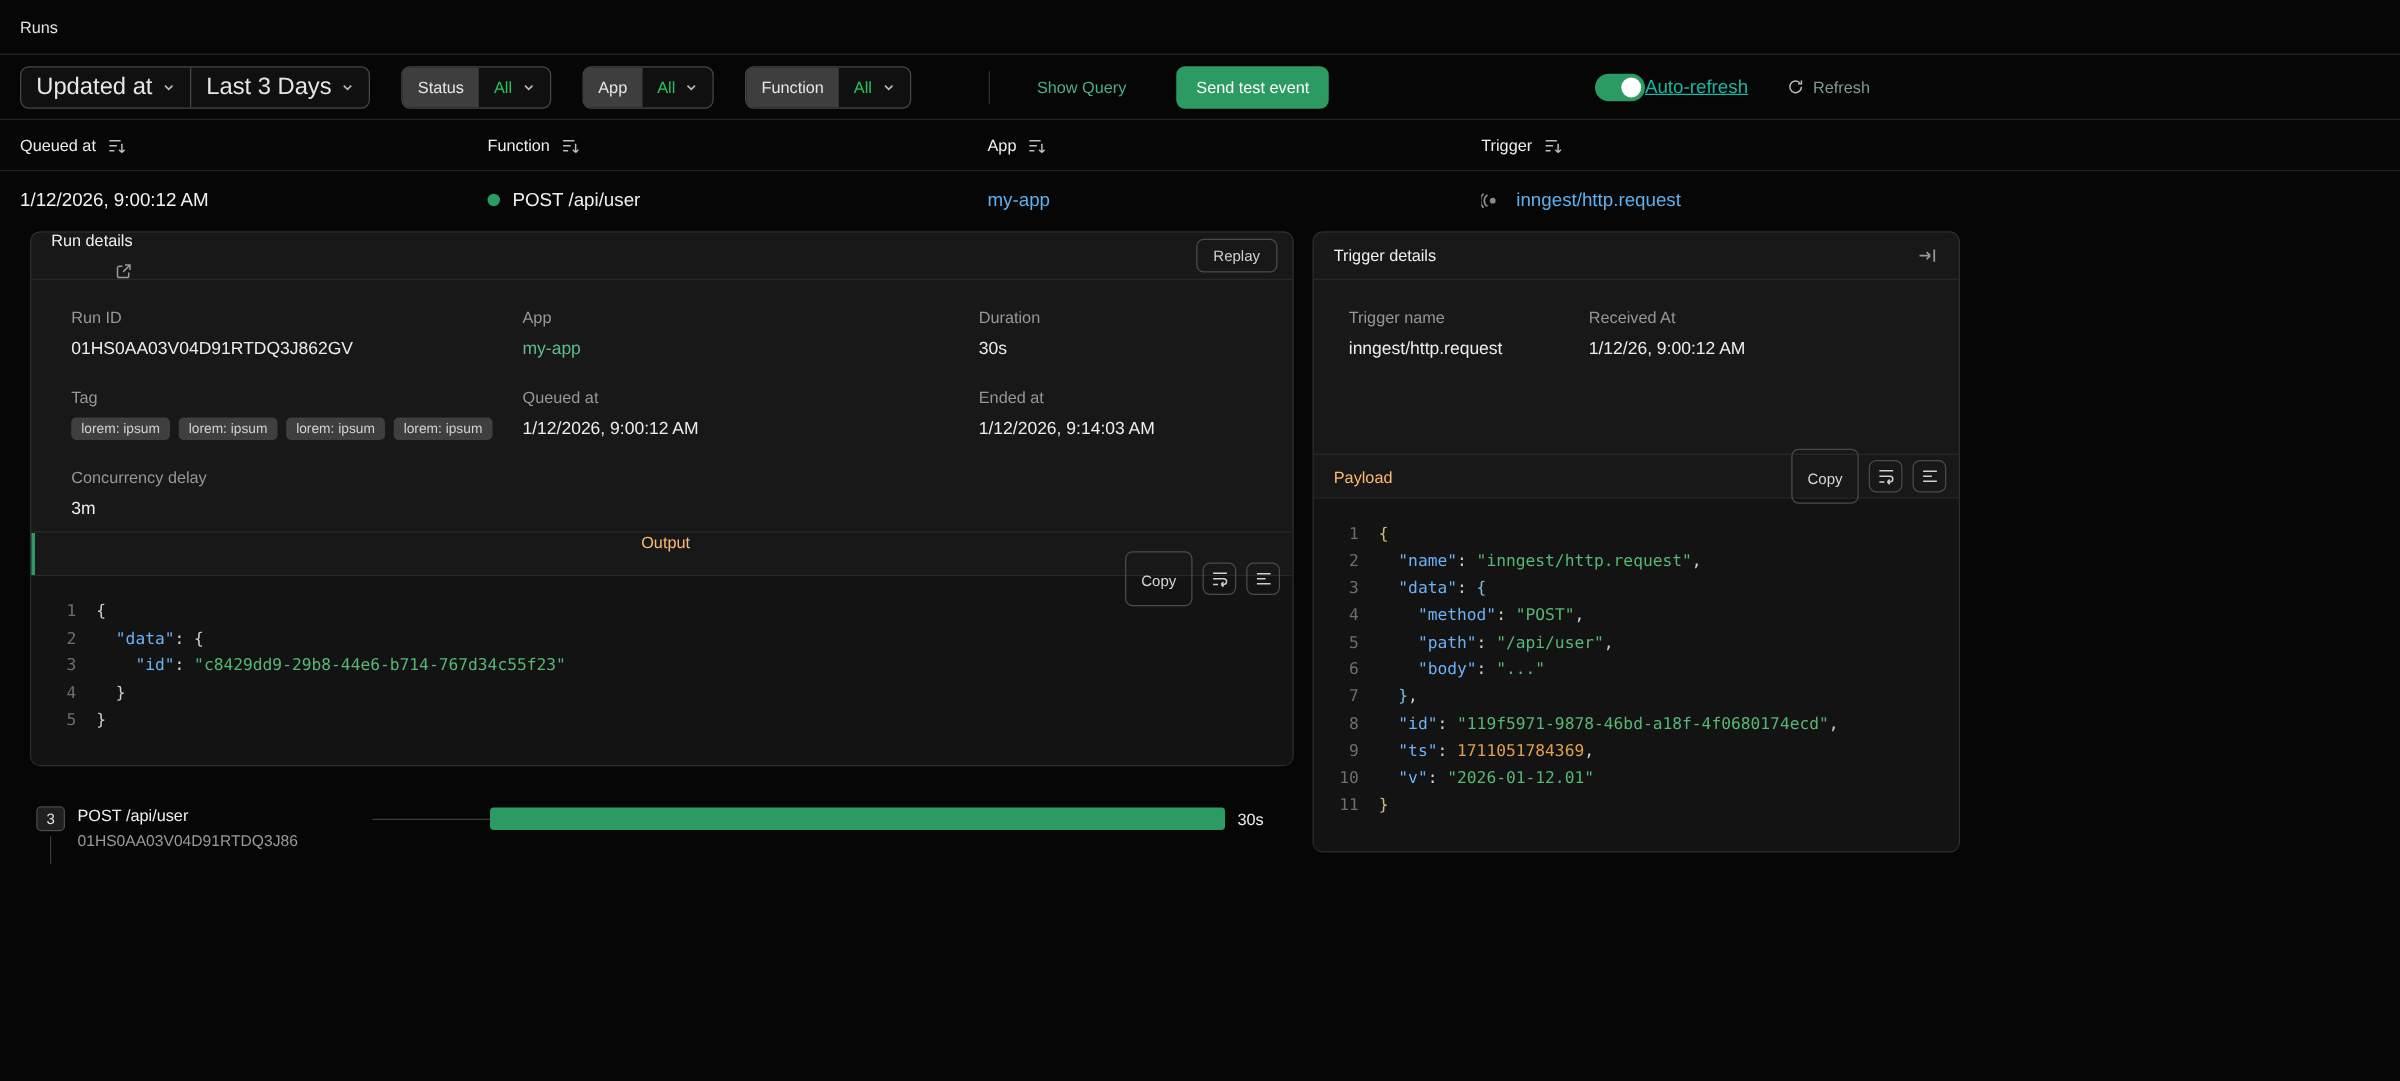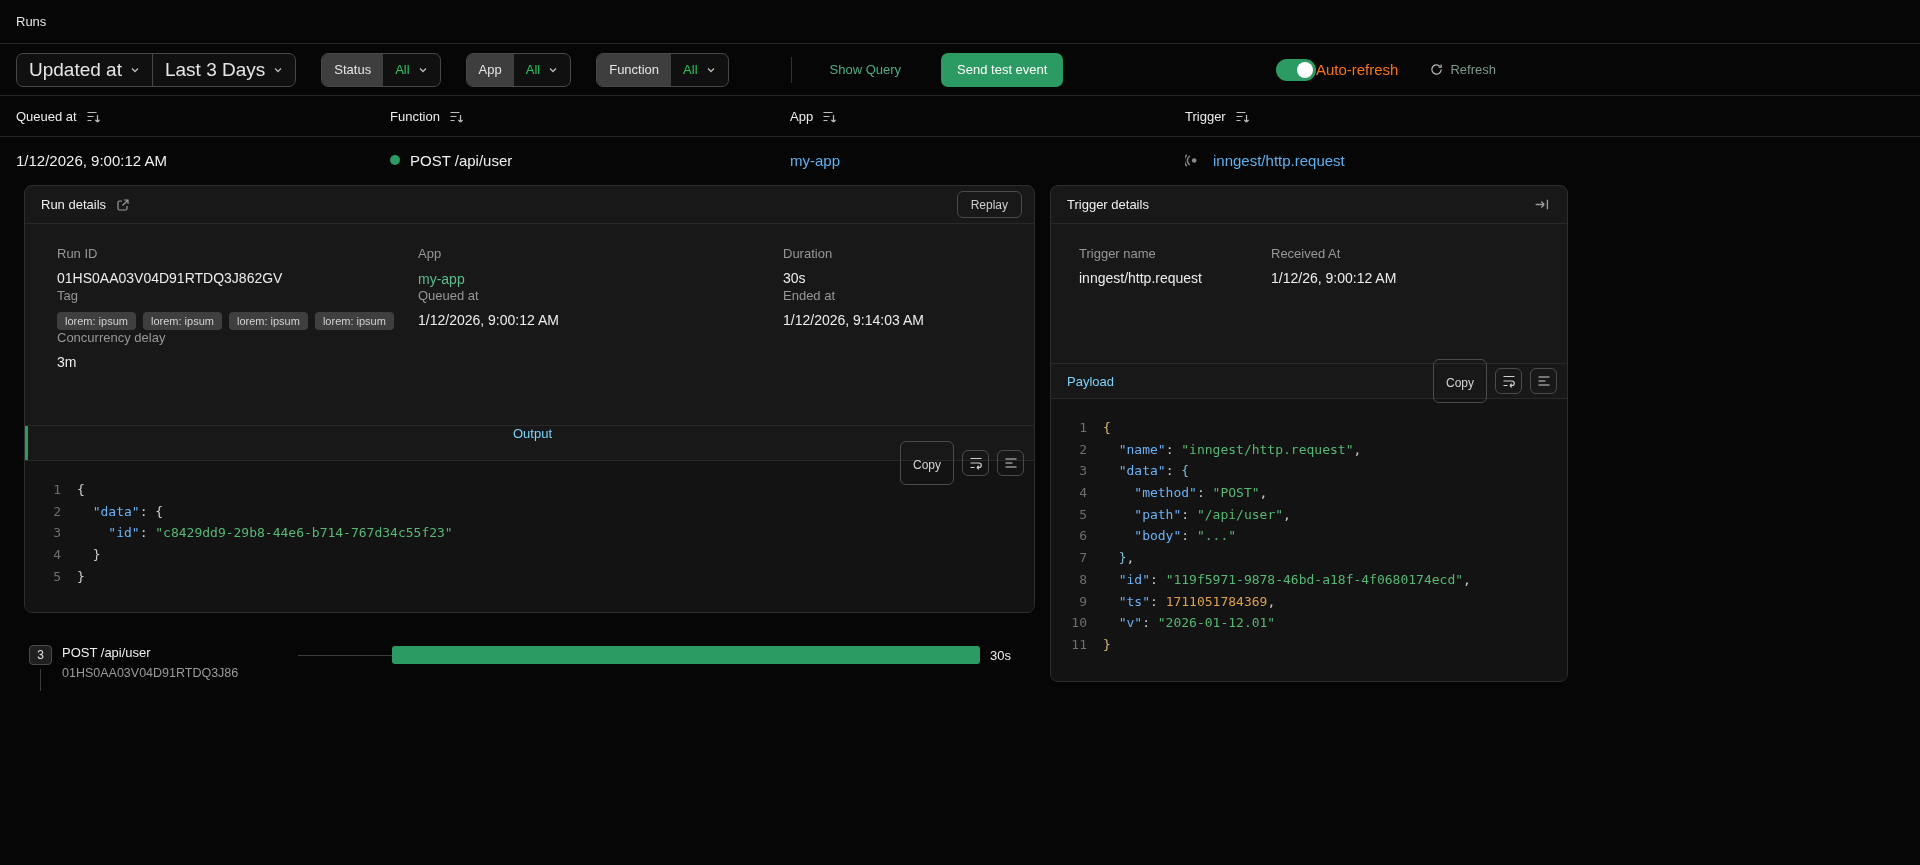--- a/index.html
+++ b/index.html
@@ -25,56 +25,56 @@
   .fseg + .fseg { border-left:1px solid #474747; }
   .chip-label { display:flex; align-items:center; padding:0 12px; background:#3e3e3e; color:#e6e6e6; font-size:13px; }
   .chip-value { display:flex; align-items:center; gap:8px; padding:0 12px; color:#22c55e; font-size:13px; background:transparent; border:none; font-family:inherit; cursor:pointer; }
   .chev { color:#b9b9b9; display:inline-flex; }
   .vdiv { width:1px; height:26px; background:#333; margin:0 38px 0 62px; }
   .show-query { background:none; border:none; color:#4cae81; font-size:13px; font-family:inherit; cursor:pointer; }
   .send-test { margin-left:40px; height:34px; padding:0 16px; background:#2c9b63; color:#fff; border:none; border-radius:7px; font-size:13px; font-family:inherit; cursor:pointer; }
   .right-group { margin-left:auto; display:flex; align-items:center; }
   .toggle { width:40px; height:22px; border-radius:11px; background:#2c9b63; position:relative; cursor:pointer; }
   .toggle .knob { position:absolute; top:3px; right:3px; width:16px; height:16px; border-radius:50%; background:#fff; }
-  .auto-refresh-label { font-size:15px; color:#f97316; margin-left:0; }
+  .auto-refresh-label { font-size:15px; color:#14b8a6; margin-left:0;text-decoration:underline; }
   .refresh-btn { display:flex; align-items:center; gap:7px; margin-left:32px; background:none; border:none; color:#7e9a8b; font-size:13px; font-family:inherit; cursor:pointer; }
 
   
   .thead, .trow { display:grid; grid-template-columns:374px 400px 395px 1fr; align-items:center; padding:0 16px; }
   .thead { height:41px; border-bottom:1px solid #232323; }
   .th { display:flex; align-items:center; gap:9px; font-size:13px; color:#ededed; cursor:pointer; }
   .sort-ic { color:#bdbdbd; display:inline-flex; }
   .trow { height:46px; cursor:pointer; }
   .cell { font-size:15px; color:#f0f0f0; display:flex; align-items:center; }
   .dot { width:10px; height:10px; border-radius:50%; background:#2c9b63; margin-right:10px; flex:0 0 auto; }
   .link-blue { color:#5eb0ef; }
   .trigger-cell { gap:9px; color:#8a8a8a; }
 
   
   .details { display:flex; gap:15px; padding:2px 0 0 24px; align-items:flex-start; }
   .left-col { width:1011px; }
   .right-col { width:518px; }
   .panel { border:1px solid #2e2e2e; border-radius:8px; background:#181818; overflow:hidden; }
   .panel-header { height:38px; display:flex; align-items:center; justify-content:space-between; padding:0 12px 0 16px; border-bottom:1px solid #282828; }
-  .ph-left { display:flex; align-items:flex-end; gap:10px; }
+  .ph-left { display:flex; align-items:flex-end; gap:10px;flex-direction:column; }
   .panel-title { font-size:13px; color:#f0f0f0; }
   .icon-muted { color:#9a9a9a; display:inline-flex; }
   .replay-btn { height:27px; padding:0 13px; border:1px solid #4b4b4b; border-radius:6px; background:transparent; color:#cfcfcf; font-size:12px; font-family:inherit; cursor:pointer; }
 
   .run-body { height:201px; padding:22px 16px 0 32px; overflow:hidden; }
-  .fields-grid { display:grid; grid-template-columns:361px 365px 1fr; }
+  .fields-grid { display:grid; grid-template-columns:361px 365px 1fr; row-gap:22px; }
   .flabel { font-size:13px; color:#979797; margin-bottom:9px; }
   .fvalue { font-size:14px; color:#ededed; }
   .link-green { color:#5dbd8d; }
   .badges { display:flex; gap:7px; }
   .badge { background:#3f3f3f; color:#d2d2d2; font-size:11px; padding:3px 8px; border-radius:4px; white-space:nowrap; }
 
   .section-header { height:36px; display:flex; align-items:center; padding:0 10px 0 16px; border-top:1px solid #282828; border-bottom:1px solid #282828; background:#181818; }
   .section-header.accent { box-shadow:inset 3px 0 0 #2c9b63;flex-direction:column; }
-  .section-title { font-size:13px; color:#7dd3fc; }
+  .section-title { font-size:13px; color:#fdba74; }
   .hbtns { margin-left:auto; display:flex; align-items:center; gap:8px; }
   .copy-btn { height:44px; padding:16px 12px; border:1px solid #4b4b4b; border-radius:6px; background:transparent; color:#d5d5d5; font-size:12px; font-family:inherit; cursor:pointer; }
   .icon-btn { width:27px; height:26px; display:flex; align-items:center; justify-content:center; border:1px solid #4b4b4b; border-radius:6px; background:transparent; color:#cfcfcf; cursor:pointer; }
 
   .code { background:#131313; padding-top:18px; font-family:"DejaVu Sans Mono", monospace; font-size:13px; }
   .code.output-code { height:151px; }
   .code.payload-code { height:282px; }
   .code-line { display:flex; height:21.7px; line-height:21.7px; }
   .line-num { flex:0 0 18px; margin-left:18px; margin-right:16px; text-align:right; color:#6e6e6e; }
   .line-content { white-space:pre; }

